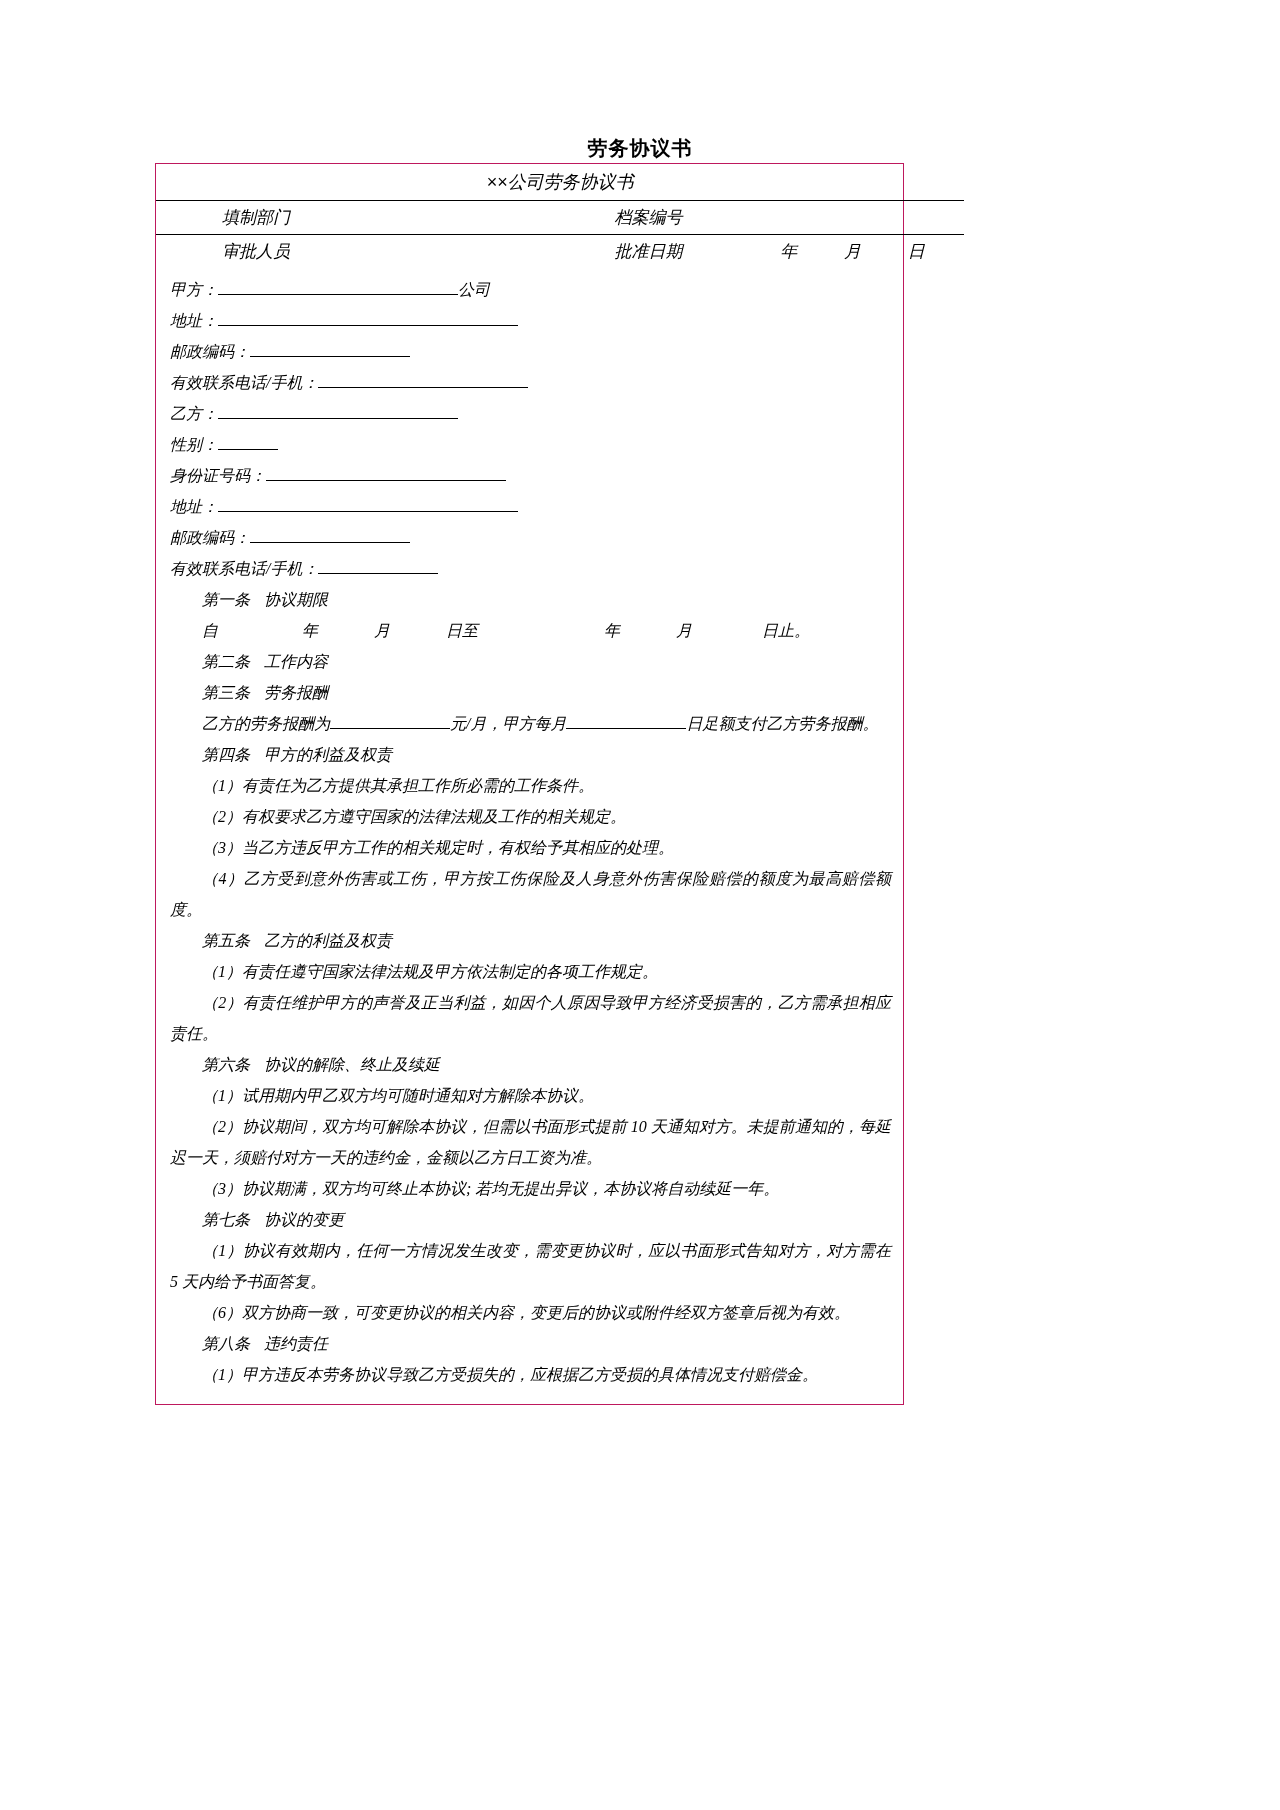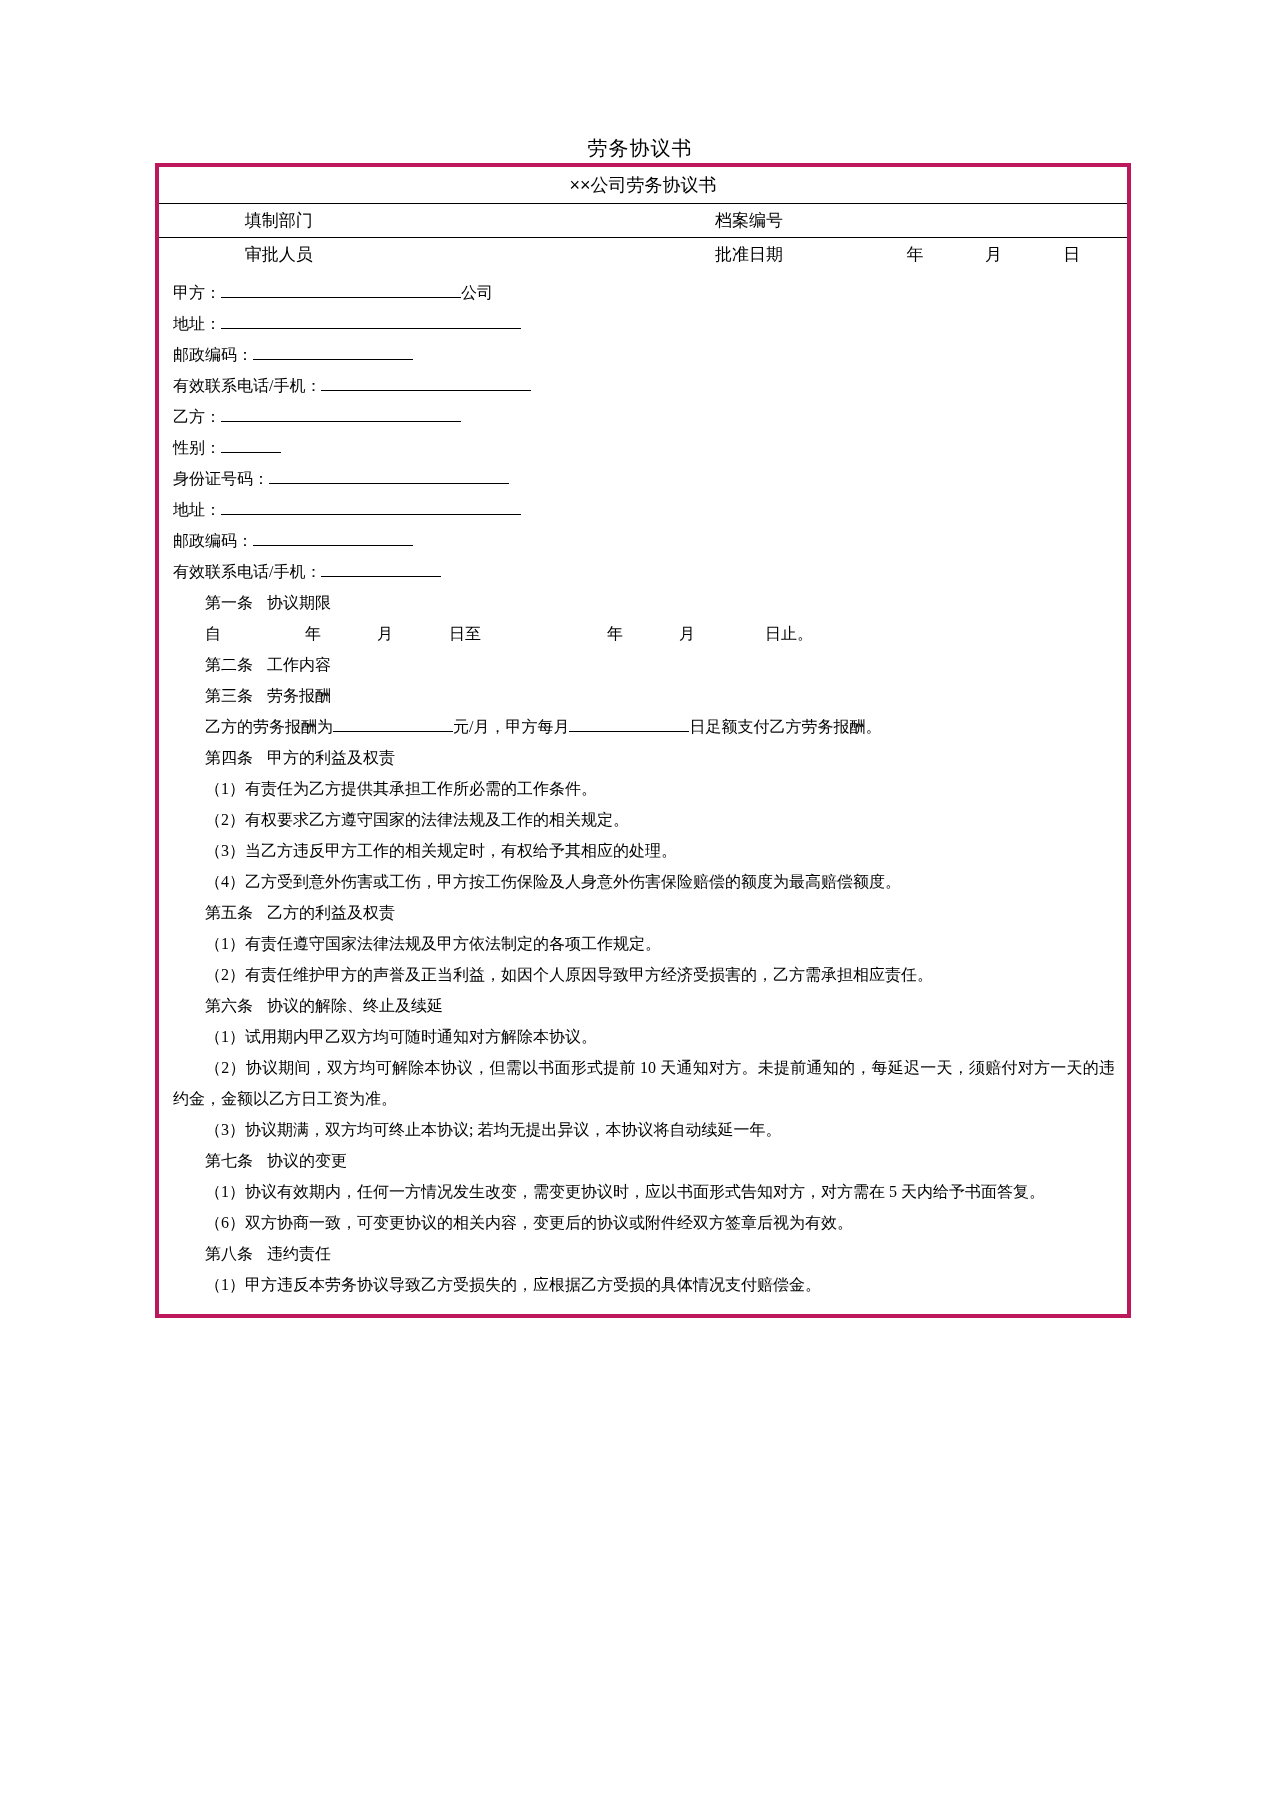--- a/index.html
+++ b/index.html
@@ -19,29 +19,30 @@
     background: #ffffff;
     box-sizing: border-box;
   }
   .doc-title {
     text-align: center;
     font-size: 20px;
     line-height: 1;
     padding-top: 138px;
     letter-spacing: 1px;
     font-family: "Liberation Sans", "DejaVu Sans", sans-serif;
-    font-weight: normal;
+    font-weight: bold;
   }
   .frame {
     position: absolute;
     left: 155px;
     top: 163px;
-    width: 976px;
-    border: 4px solid #be185d;
+    width: 749px;
+    border: 1px solid #be185d;
     box-sizing: border-box;
+    font-style: italic;
   }
   
   table.hdr {
     width: 100%;
     border-collapse: collapse;
     table-layout: fixed;
   }
   table.hdr td {
     border: 1px solid #000;
     font-size: 17px;

